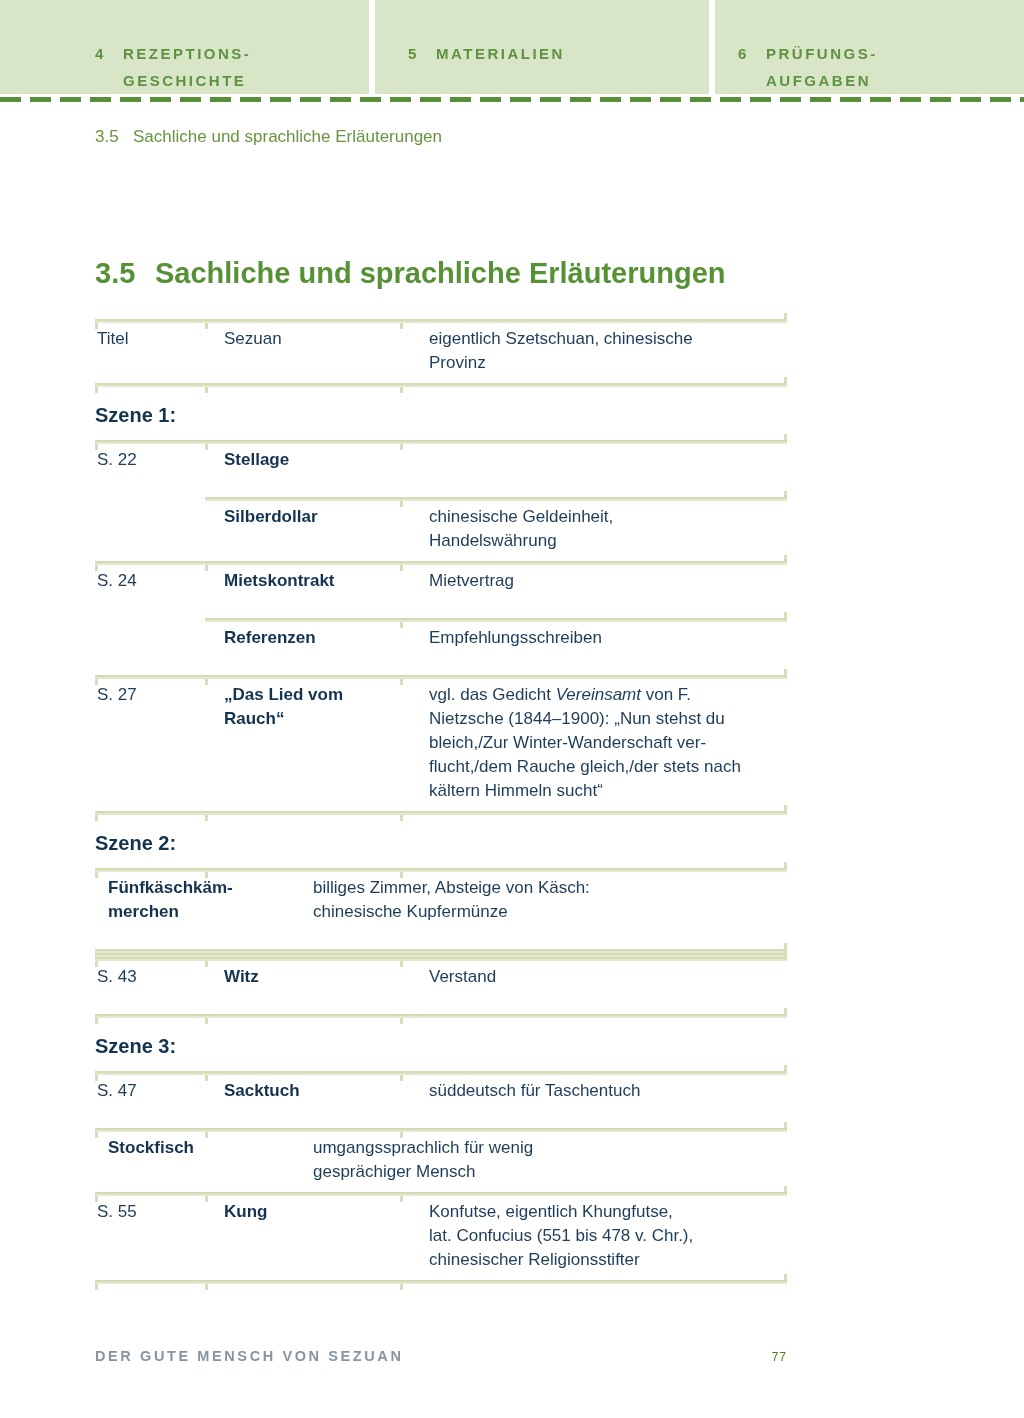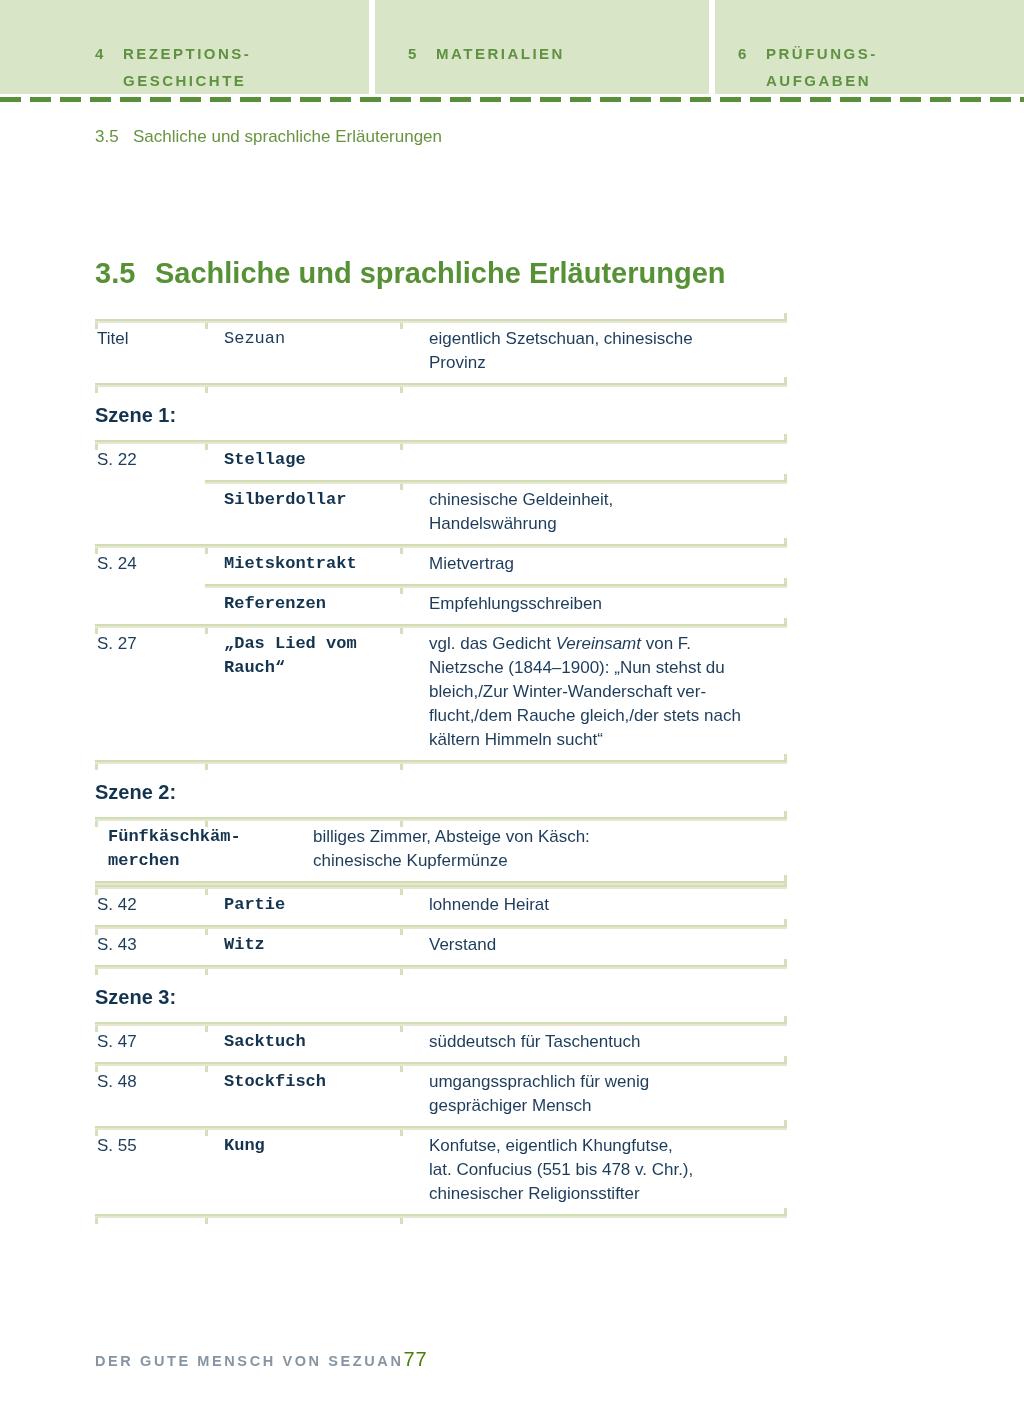--- a/index.html
+++ b/index.html
@@ -61,36 +61,36 @@
     background:linear-gradient(to bottom,#cfdeb3 0 2px,#e8e6d1 2px 4px);
   }
   .rule.sub { margin-left:110px; }
   .tick { position:absolute; width:3px; height:6px; background:#d4e0ba; }
   .tick.down { top:4px; }
   .tick.up { bottom:4px; }
 
   .trow { display:flex; font-size:17px; line-height:24px; }
   .cell-ref  { flex:0 0 110px; padding:4px 4px 8px 2px; color:#1d3c5a; }
   .cell-term {
-    flex:0 0 182px; padding:4px 8px 8px 13px;
-    font-weight:bold; color:#14334f; white-space:pre-line;font-family:Liberation Mono, monospace;
+    flex:0 0 182px; padding:4px 8px 25px 13px;
+    font-weight:bold; color:#14334f; white-space:pre-line;
   }
   .cell-term.plain { font-weight:normal; color:#1d3c5a; }
   .cell-def  { flex:1 1 auto; padding:4px 0 8px 15px; color:#1d3c5a; white-space:pre-line; }
   .cell-def em { font-style:italic; }
 
   
   .footer {
     position:absolute; top:1348px; left:95px; width:692px;
-    display:flex; align-items:baseline;
+    display:flex; justify-content:space-between; align-items:baseline;
   }
   .footer-title {
     color:#8795a3; font-size:14.5px; font-weight:bold; letter-spacing:2.6px;
   }
-  .footer-page { color:#4d7c0f; font-size:20px; letter-spacing:1px; }
+  .footer-page { color:#4d7c0f; font-size:12px; letter-spacing:1px; }
 </style>
 </head>
 <body>
 
 <div class="page">
 
   <div class="tabs">
     <div class="tab tab-1">
       <div class="tab-text">
         <span class="tab-num">4</span>
@@ -237,25 +237,20 @@
             <span class="tick down" style="left: 110px;"></span>
             <span class="tick down" style="left: 305px;"></span>
             <span class="tick up" style="right: 0px;"></span>
           </div>
           <div class="rule full">
             <span class="tick down" style="left: 0px;"></span>
             <span class="tick down" style="left: 110px;"></span>
             <span class="tick down" style="left: 305px;"></span>
             <span class="tick up" style="right: 0px;"></span>
           </div>
-          <div class="trow">
-            <div class="cell-ref">S. 42</div>
-            <div class="cell-term">Partie</div>
-            <div class="cell-def"><span>lohnende Heirat</span></div>
-          </div>
           <div class="rule full">
             <span class="tick down" style="left: 0px;"></span>
             <span class="tick down" style="left: 110px;"></span>
             <span class="tick down" style="left: 305px;"></span>
             <span class="tick up" style="right: 0px;"></span>
           </div>
           <div class="trow">
             <div class="cell-ref">S. 43</div>
             <div class="cell-term">Witz</div>
             <div class="cell-def"><span>Verstand</span></div>
@@ -280,21 +275,20 @@
             <div class="cell-term">Sacktuch</div>
             <div class="cell-def"><span>süddeutsch für Taschentuch</span></div>
           </div>
           <div class="rule full">
             <span class="tick down" style="left: 0px;"></span>
             <span class="tick down" style="left: 110px;"></span>
             <span class="tick down" style="left: 305px;"></span>
             <span class="tick up" style="right: 0px;"></span>
           </div>
           <div class="trow">
-            <div class="cell-ref">S. 48</div>
             <div class="cell-term">Stockfisch</div>
             <div class="cell-def"><span>umgangssprachlich für wenig
 gesprächiger Mensch</span></div>
           </div>
           <div class="rule full">
             <span class="tick down" style="left: 0px;"></span>
             <span class="tick down" style="left: 110px;"></span>
             <span class="tick down" style="left: 305px;"></span>
             <span class="tick up" style="right: 0px;"></span>
           </div>

